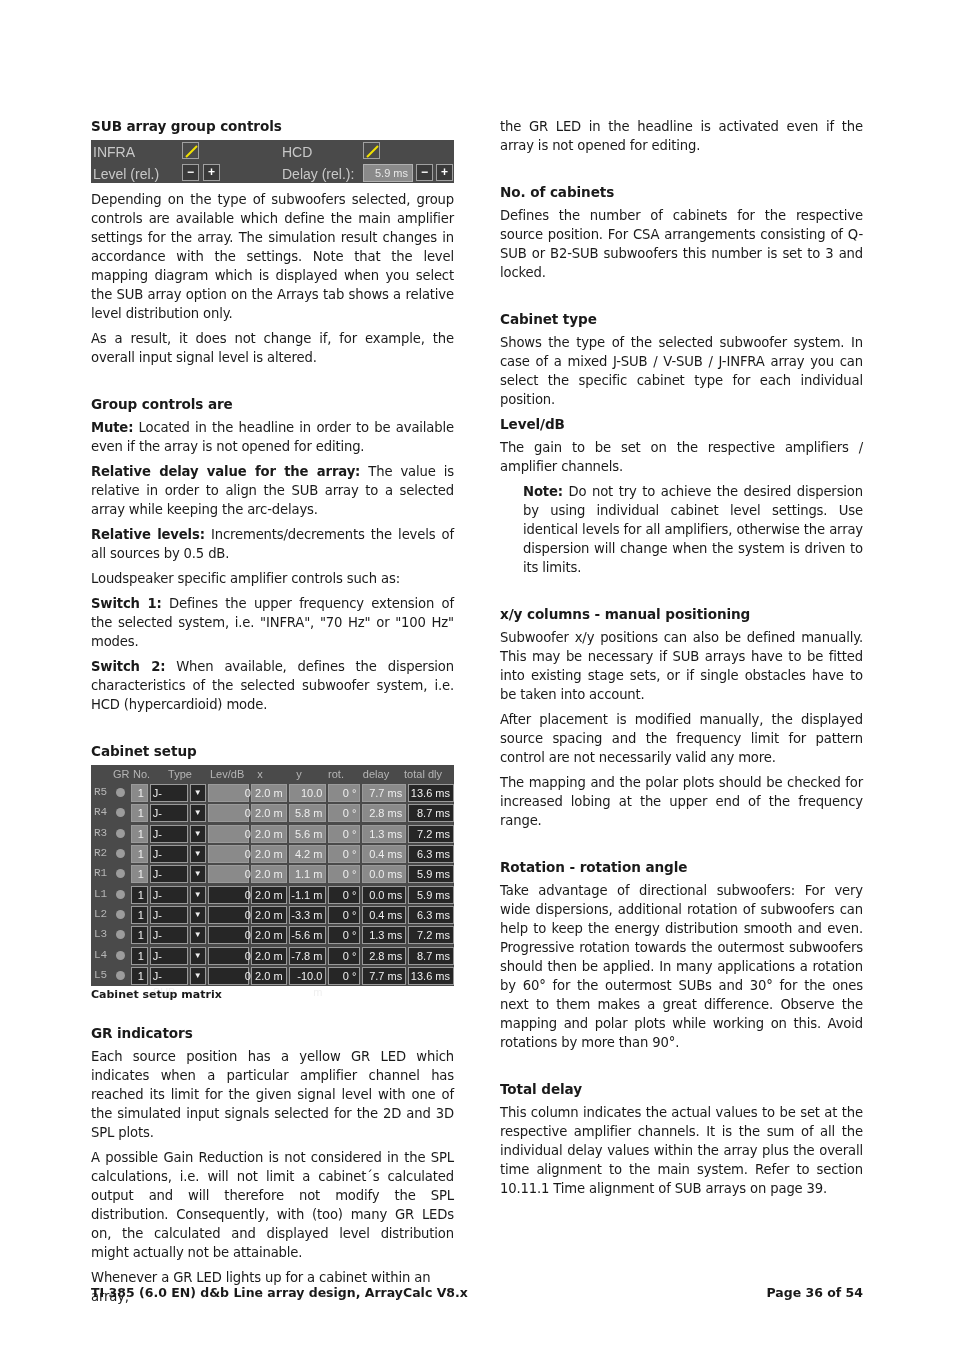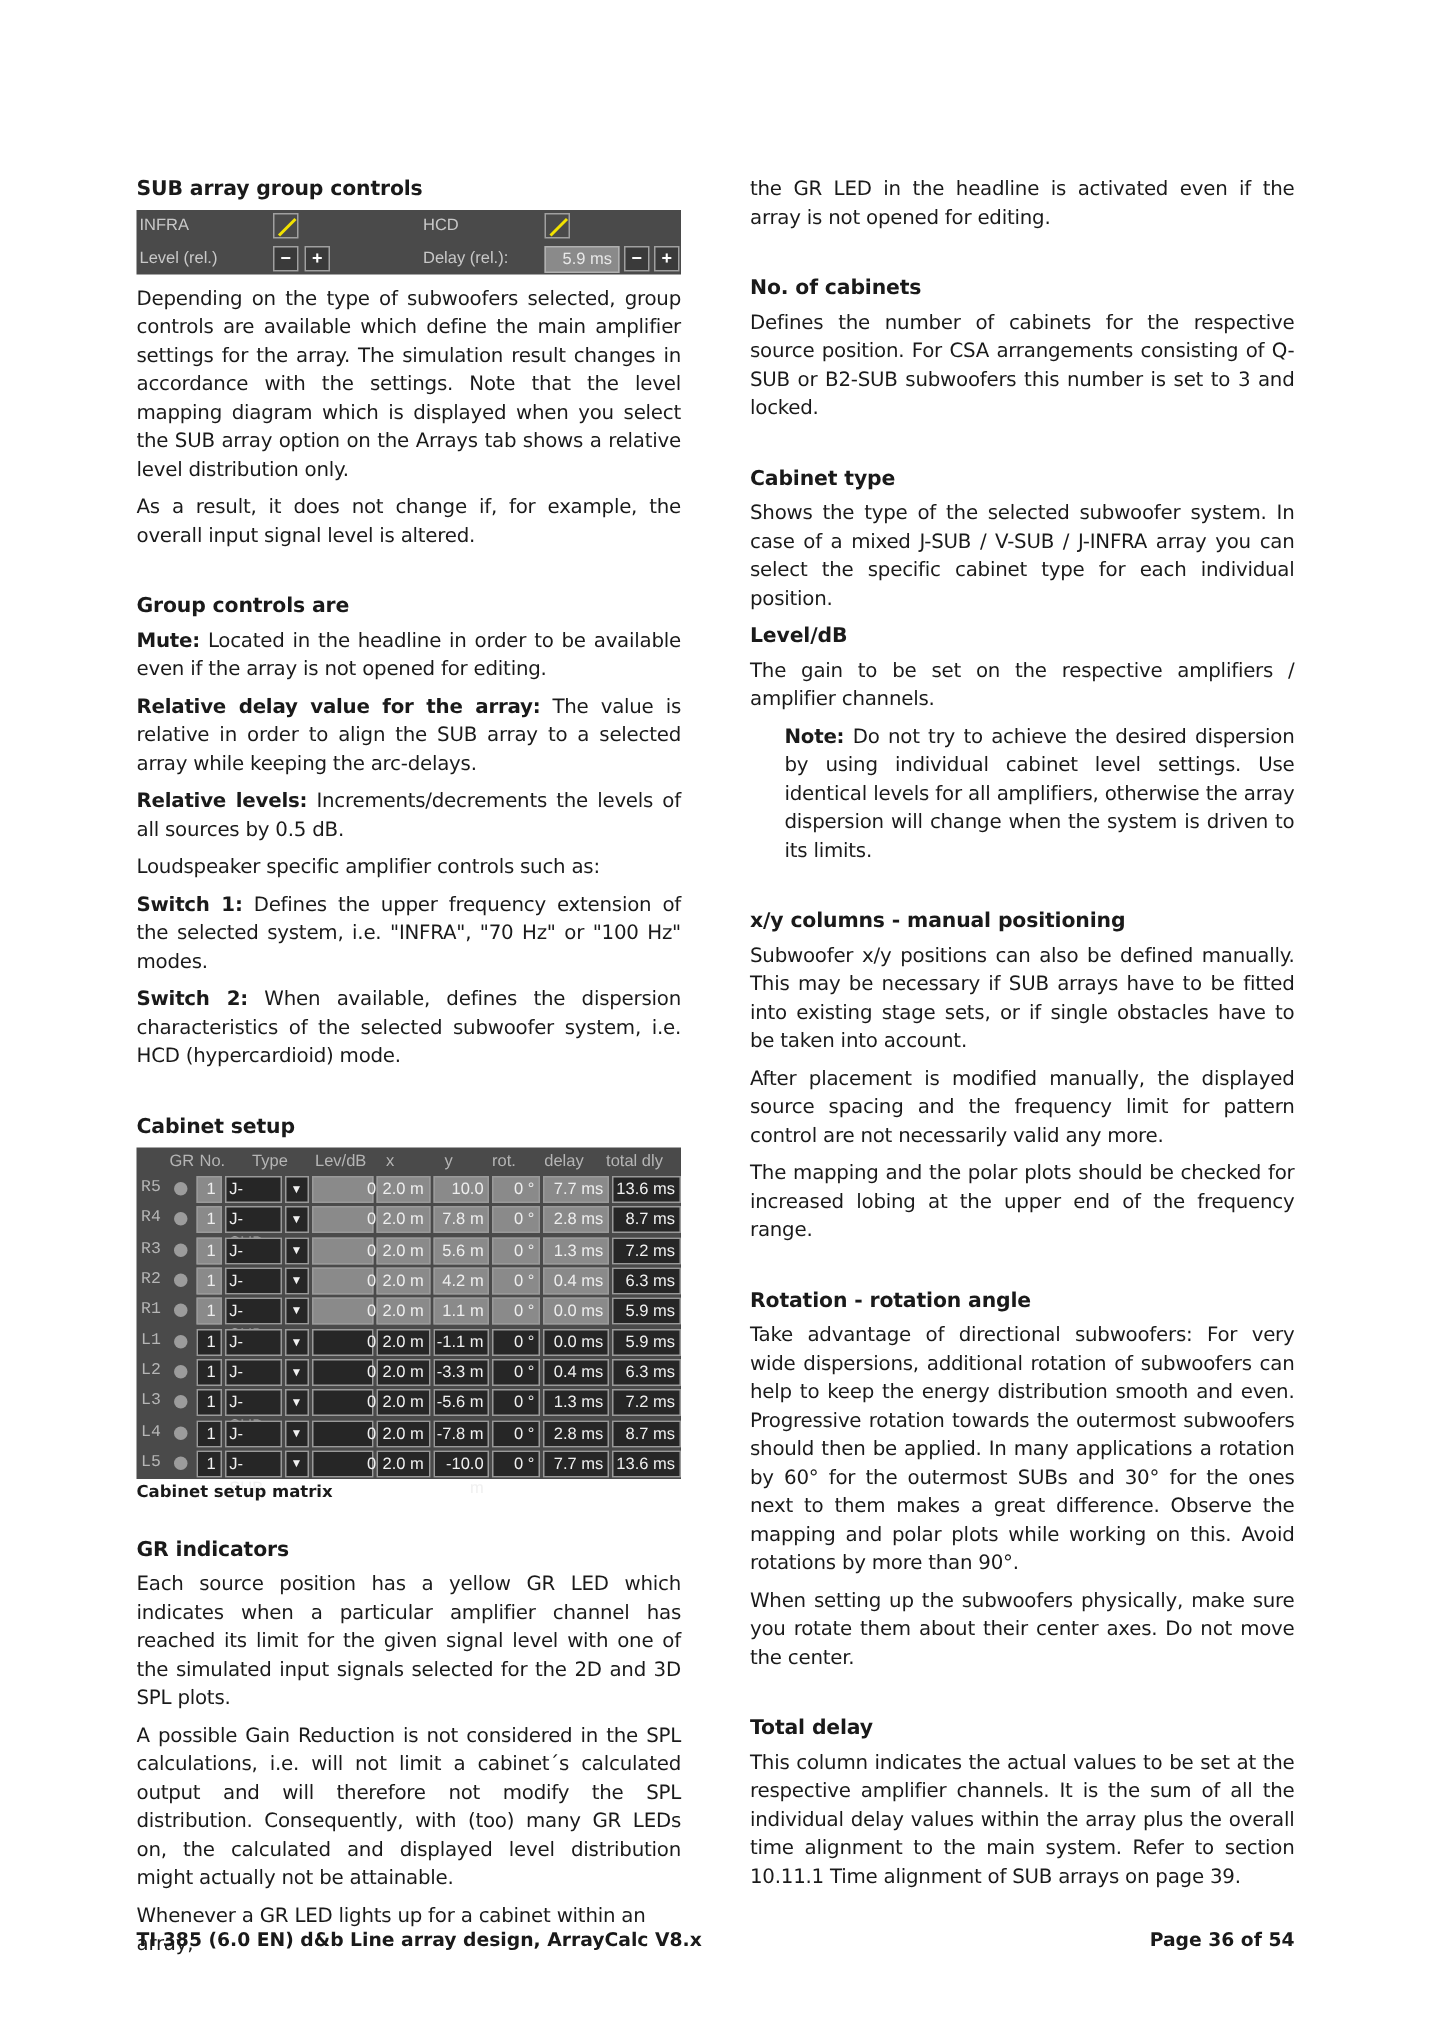--- a/index.html
+++ b/index.html
@@ -10,21 +10,21 @@
   .col.right { left:500px; }
   p { margin:0 0 6px 0; font-size:13.2px; line-height:19px; text-align:justify; letter-spacing:-0.15px; }
   h3 { margin:0 0 5px 0; font-size:13.6px; font-weight:bold; line-height:18px; letter-spacing:-0.1px; }
   b { font-weight:bold; }
   .gap { height:22px; }
   .note { margin-left:23px; }
 
   
   .panel { background:#4a4a4a; font-family:"Liberation Sans", sans-serif; font-size:11px; color:#c8c8c8; }
   .group-panel { position:relative; width:363px; height:43px; margin:3px 0 7px 0; }
-  .gp-label { position:absolute; font-size:11px; color:#c8c8c8; }
+  .gp-label { position:absolute; font-size:14px; color:#c8c8c8; }
   .switch { position:absolute; width:17px; height:17px; border:1px solid #a0a0a0; background:#4a4a4a; box-sizing:border-box; }
   .switch svg { position:absolute; left:0; top:0; }
   .pm { position:absolute; width:17px; height:17px; border:1px solid #a0a0a0; background:#3a3a3a; box-sizing:border-box; color:#fff; font-weight:bold; font-size:12px; text-align:center; line-height:14px; }
   .delay-box { position:absolute; width:50px; height:18px; background:#8a8a8a; border:1px solid #b0b0b0; box-sizing:border-box; color:#e8e8e8; text-align:right; padding-right:4px; line-height:16px; font-size:11px; }
 
   .matrix { width:363px; margin:5px 0 0 0; padding:0; }
   .m-head { display:flex; height:18px; align-items:center; font-size:11px; color:#b5b5b5; }
   .m-row { display:flex; height:20.3px; align-items:center; }
   .cell { box-sizing:border-box; height:18px; line-height:16px; font-size:11px; text-align:right; padding-right:3px; margin-right:2px; border:1px solid #9a9a9a; }
   .c-lbl { width:20px; text-align:left; padding-left:3px; border:none; color:#b5b5b5; margin-right:0;font-family:Liberation Mono, monospace; }
@@ -122,21 +122,21 @@
         <div class="m-row">
           <div class="cell c-lbl">R4</div>
           <div class="cell c-gr">
             <span class="led"></span>
           </div>
           <div class="cell c-no">1</div>
           <div class="cell c-type">J-SUB</div>
           <div class="cell c-dd">▼</div>
           <div class="cell c-lev">0.0</div>
           <div class="cell c-x">2.0 m</div>
-          <div class="cell c-y">7.8 m</div>
+          <div class="cell c-y">5.8 m</div>
           <div class="cell c-rot">0 °</div>
           <div class="cell c-dly">2.8 ms</div>
           <div class="cell c-tot">8.7 ms</div>
         </div>
         <div class="m-row">
           <div class="cell c-lbl">R3</div>
           <div class="cell c-gr">
             <span class="led"></span>
           </div>
           <div class="cell c-no">1</div>
@@ -277,21 +277,20 @@
   <p>The gain to be set on the respective amplifiers / amplifier channels.</p>
   <p class="note"><b>Note:</b><span> Do not try to achieve the desired dispersion by using individual cabinet level settings. Use identical levels for all amplifiers, otherwise the array dispersion will change when the system is driven to its limits.</span></p>
   <div class="gap"></div>
   <h3>x/y columns - manual positioning</h3>
   <p>Subwoofer x/y positions can also be defined manually. This may be necessary if SUB arrays have to be fitted into existing stage sets, or if single obstacles have to be taken into account.</p>
   <p>After placement is modified manually, the displayed source spacing and the frequency limit for pattern control are not necessarily valid any more.</p>
   <p>The mapping and the polar plots should be checked for increased lobing at the upper end of the frequency range.</p>
   <div class="gap"></div>
   <h3>Rotation - rotation angle</h3>
   <p>Take advantage of directional subwoofers: For very wide dispersions, additional rotation of subwoofers can help to keep the energy distribution smooth and even. Progressive rotation towards the outermost subwoofers should then be applied. In many applications a rotation by 60° for the outermost SUBs and 30° for the ones next to them makes a great difference. Observe the mapping and polar plots while working on this. Avoid rotations by more than 90°.</p>
-  <p>When setting up the subwoofers physically, make sure you rotate them about their center axes. Do not move the center.</p>
   <div class="gap"></div>
   <h3>Total delay</h3>
   <p>This column indicates the actual values to be set at the respective amplifier channels. It is the sum of all the individual delay values within the array plus the overall time alignment to the main system. Refer to section 10.11.1 Time alignment of SUB arrays on page 39.</p>
 </div>
 
 <div class="footer">
   <span>TI 385 (6.0 EN) d&amp;b Line array design, ArrayCalc V8.x</span>
   <span>Page 36 of 54</span>
 </div>
 

